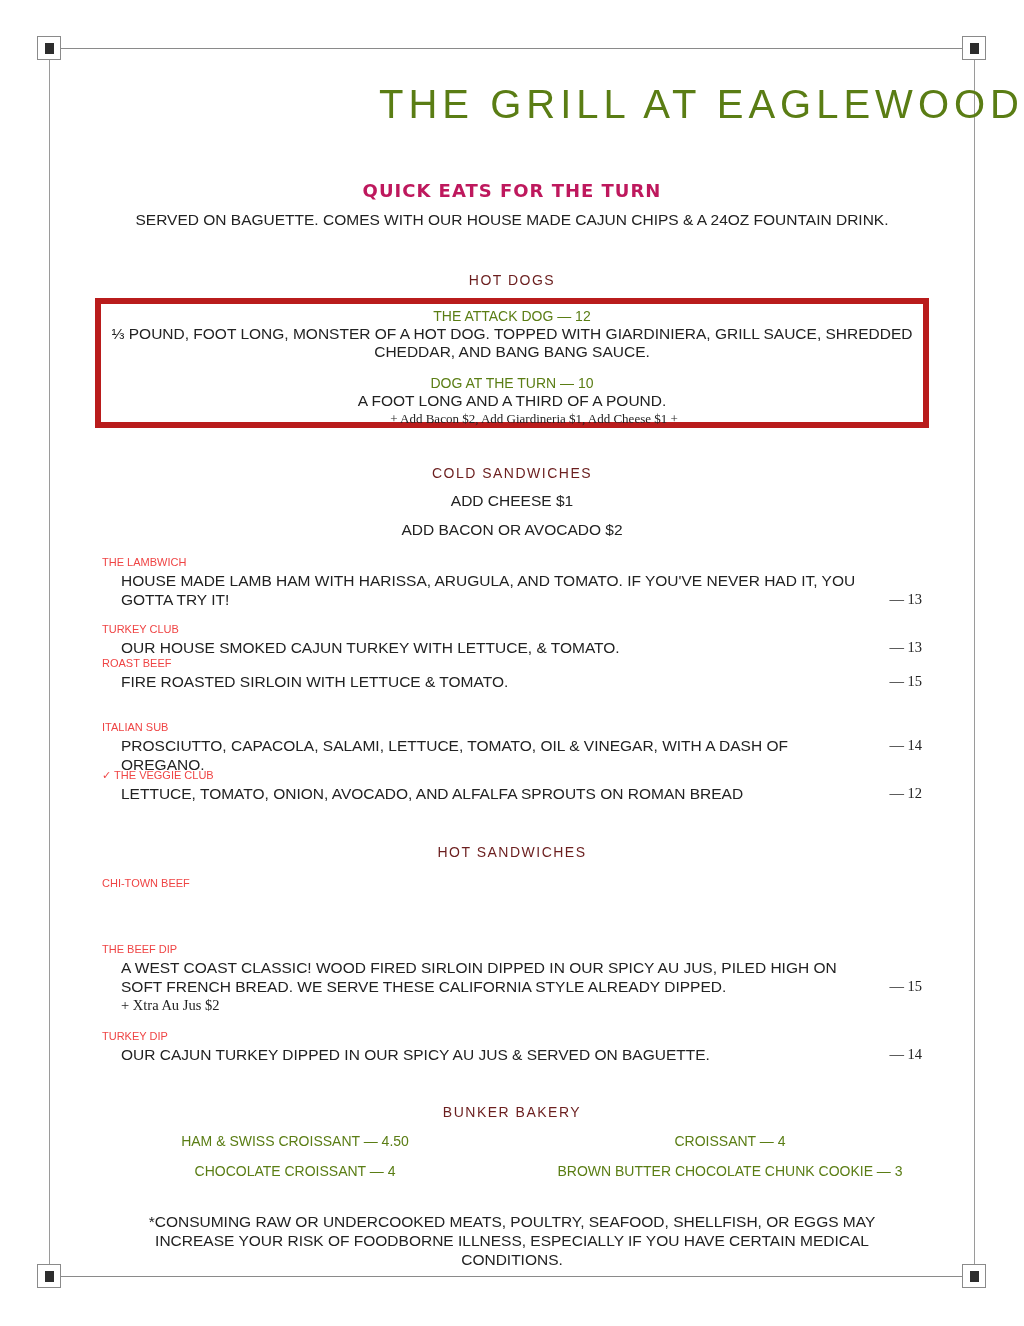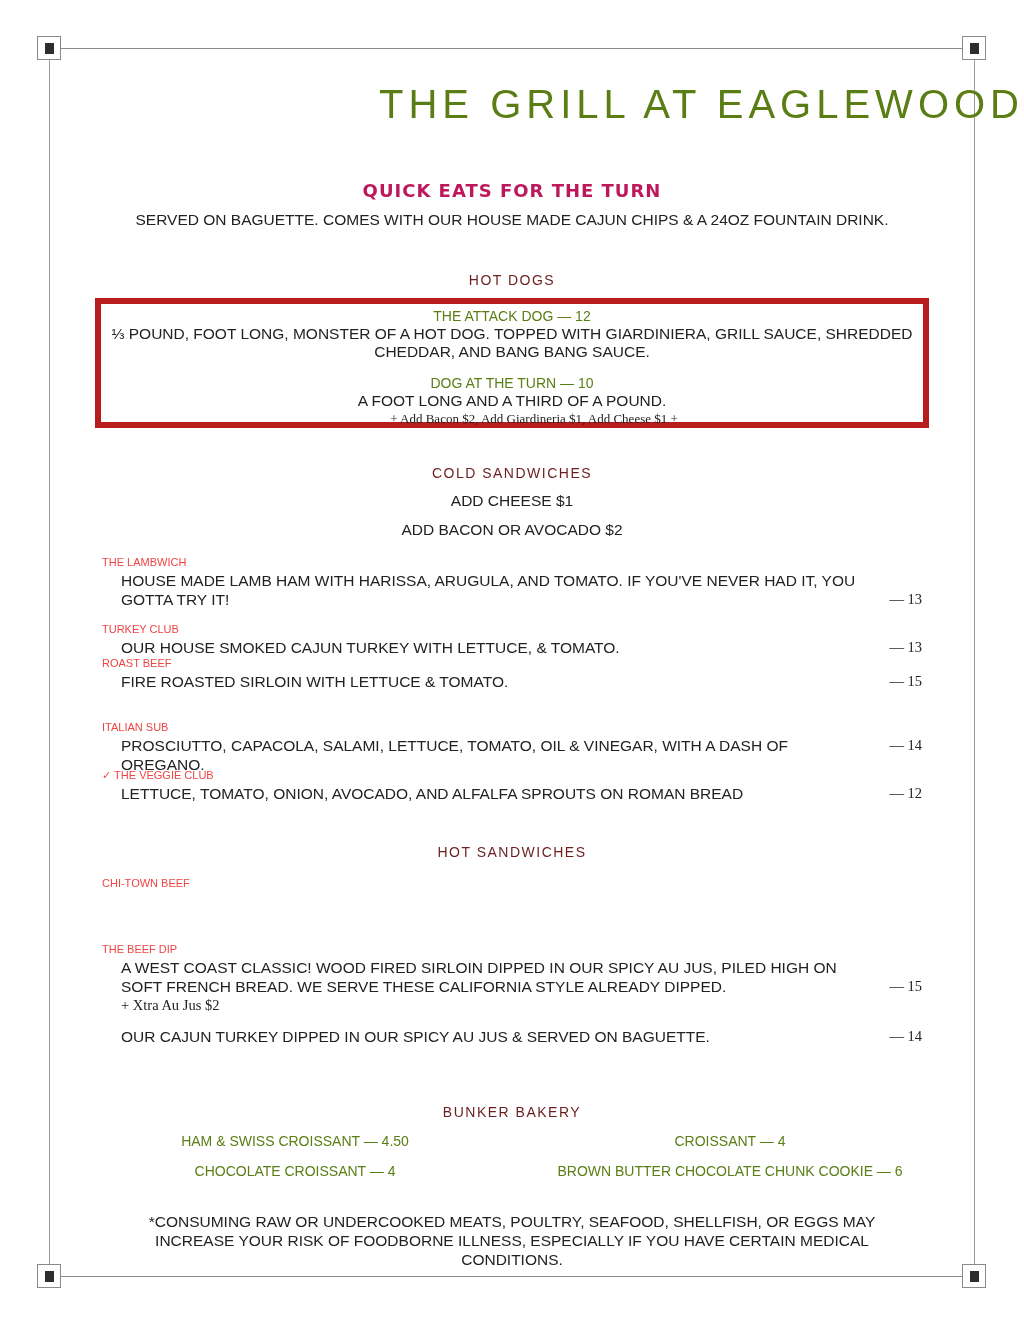--- a/index.html
+++ b/index.html
@@ -261,26 +261,27 @@
 <div class="item" style="top:940px;">
   <div class="item-name">THE BEEF DIP</div>
   <div class="item-body">
     <div class="item-desc">A WEST COAST CLASSIC! WOOD FIRED SIRLOIN DIPPED IN OUR SPICY AU JUS, PILED HIGH ON SOFT FRENCH BREAD. WE SERVE THESE CALIFORNIA STYLE ALREADY DIPPED.</div>
     <div class="item-extra">+ Xtra Au Jus $2</div>
     <span class="item-price" style="top:20px;">— 15</span>
   </div>
 </div>
 
 <div class="item" style="top:1027px;">
+  <div class="item-name">TURKEY DIP</div>
   <div class="item-body">
     <div class="item-desc">OUR CAJUN TURKEY DIPPED IN OUR SPICY AU JUS &amp; SERVED ON BAGUETTE.</div>
     <span class="item-price" style="top:1px;">— 14</span>
   </div>
 </div>
 
 <div class="section-heading" style="top:1104px;">BUNKER BAKERY</div>
 
 <div class="bakery" style="top:1133px; left:140px; width:310px;">HAM &amp; SWISS CROISSANT — 4.50</div>
 <div class="bakery" style="top:1133px; left:580px; width:300px;">CROISSANT — 4</div>
 <div class="bakery" style="top:1163px; left:140px; width:310px;">CHOCOLATE CROISSANT — 4</div>
-<div class="bakery" style="top:1163px; left:545px; width:370px;">BROWN BUTTER CHOCOLATE CHUNK COOKIE — 6</div>
+<div class="bakery" style="top:1163px; left:545px; width:370px;">BROWN BUTTER CHOCOLATE CHUNK COOKIE — 3</div>
 
 <div class="disclaimer">*CONSUMING RAW OR UNDERCOOKED MEATS, POULTRY, SEAFOOD, SHELLFISH, OR EGGS MAY INCREASE YOUR RISK OF FOODBORNE ILLNESS, ESPECIALLY IF YOU HAVE CERTAIN MEDICAL CONDITIONS.</div>
 
 </body></html>

